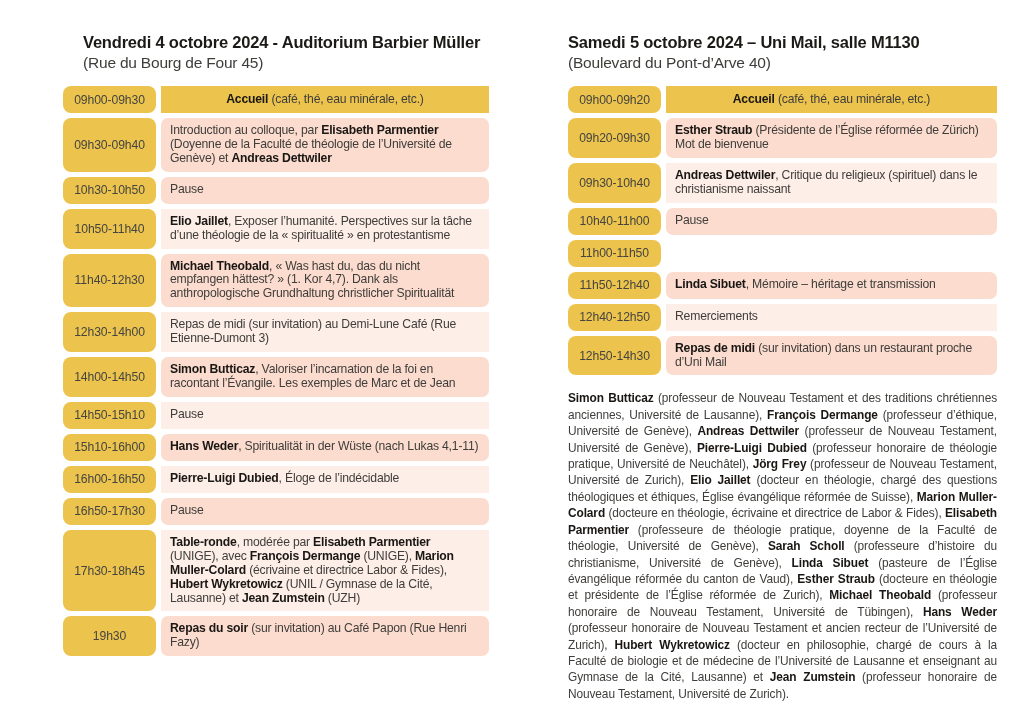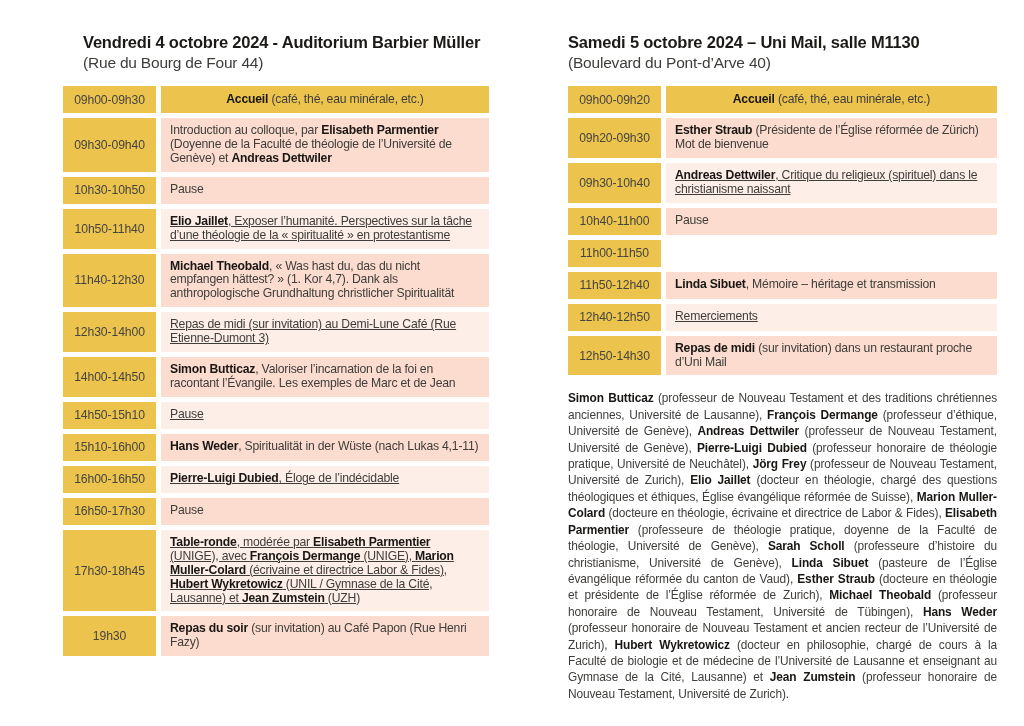--- a/index.html
+++ b/index.html
@@ -18,48 +18,48 @@
     color:var(--title-ink,#1c1a17); letter-spacing:-0.2px;
   }
   .subtitle { font-size:15.5px; line-height:20px; color:var(--ink,#3f3d3a); letter-spacing:-0.2px; }
 
   .schedule { margin-top:13px; }
   .row { display:flex; gap:5px; margin-bottom:5px; min-height:27px; }
   .time-cell {
     flex:0 0 93px; background:var(--gold,#ecc44d);
     display:flex; align-items:center; justify-content:center;
     font-size:12.2px; letter-spacing:-0.1px; color:var(--time-ink,#454440);
-    padding:2px 3px; box-sizing:border-box; text-align:center;
+    padding:2px 3px; box-sizing:border-box; text-align:center;border-radius:8px;
   }
   .content-cell {
     flex:1; padding:6px 9px; box-sizing:border-box;
     font-size:12.2px; line-height:13.9px; letter-spacing:-0.2px;
     display:flex; flex-direction:column; justify-content:center;
   }
   .content-cell .txt { display:block; }
   .tone-gold   { background:var(--gold,#ecc44d);text-align:center; }
-  .tone-salmon { background:var(--salmon,#fbdccf); }
-  .tone-rose   { background:var(--rose,#fdeee7);text-decoration:underline; }
+  .tone-salmon { background:var(--salmon,#fbdccf);border-radius:7px; }
+  .tone-rose   { background:var(--rose,#fdeee7); }
   b { font-weight:bold; color:var(--ink-bold,#191613); }
 
   .speakers {
     margin:15px 0 0 0; text-align:justify;
     font-size:11.9px; line-height:16.4px; letter-spacing:-0.1px;
     color:var(--ink,#3f3d3a);
   }
 </style>
 </head>
 <body>
 
 <div class="page">
 
   <section class="col col-left">
     <div class="hdr indented">
       <h1>Vendredi 4 octobre 2024  - Auditorium Barbier Müller</h1>
-      <div class="subtitle">(Rue du Bourg de Four 44)</div>
+      <div class="subtitle">(Rue du Bourg de Four 45)</div>
     </div>
     <div class="schedule">
 
         <div class="row">
           <div class="time-cell">09h00-09h30</div>
           <div class="content-cell tone-gold">
             <span class="txt"><b>Accueil</b><span> (café, thé, eau minérale, etc.)</span></span>
           </div>
         </div>
 

